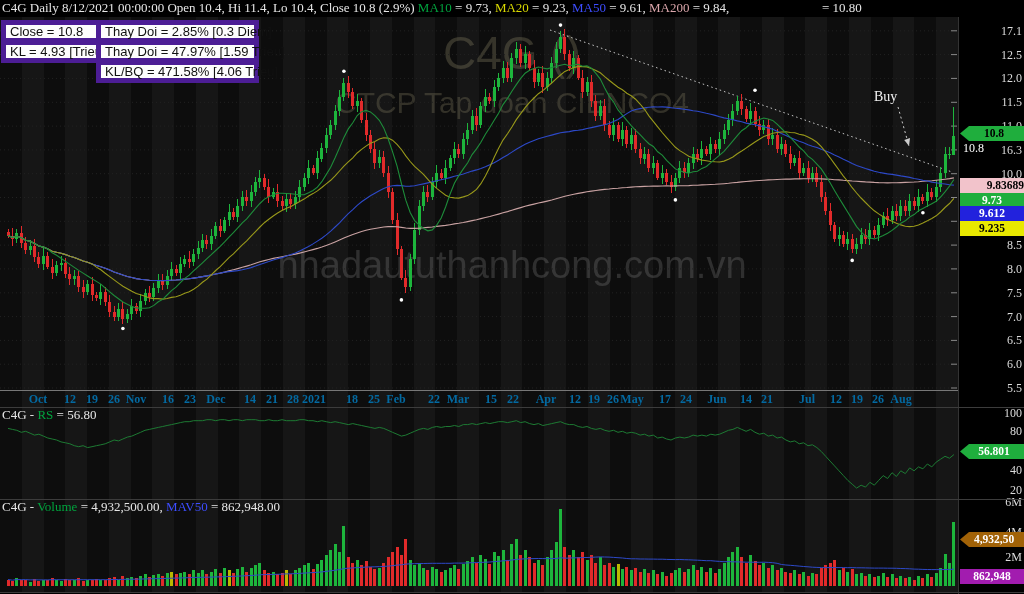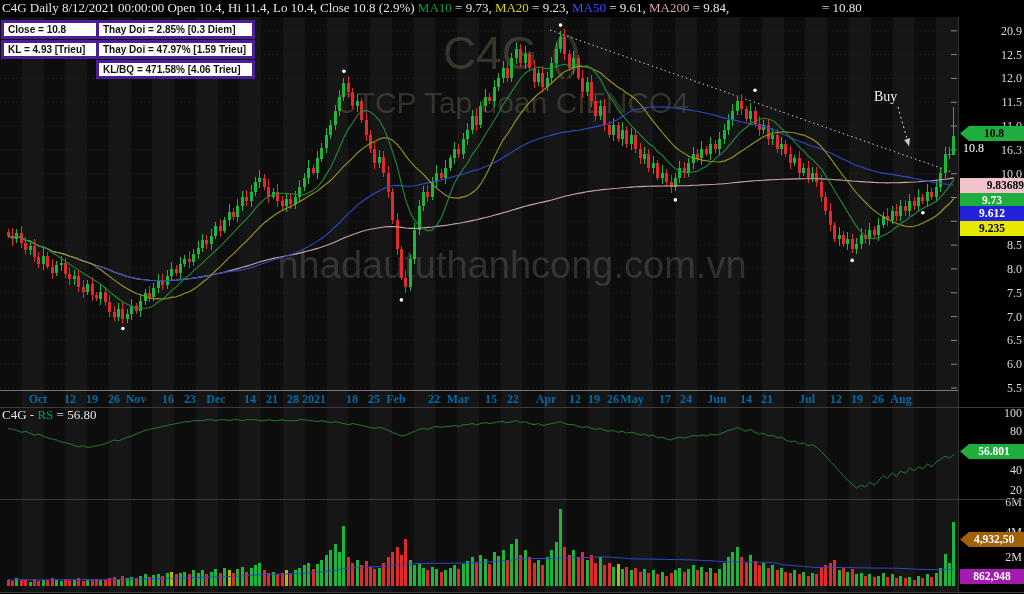--- a/index.html
+++ b/index.html
@@ -8,22 +8,22 @@
   
   #topbar{position:absolute;top:0;left:0;width:1024px;height:17px;line-height:16px;
           font-size:13px;color:#e6e6e6;white-space:nowrap;padding-left:2px;z-index:6;background:#000;}
   #topbar span{display:inline;}
   .c-ma10{color:#00a33e}.c-ma20{color:#d9d900}.c-ma50{color:#3d4dff}.c-ma200{color:#dba6ab}
   #hdr-close{position:absolute;left:822px;top:0;}
   
   #stripes{position:absolute;left:0;top:17px;width:958px;height:575px;z-index:0;
     background:repeating-linear-gradient(90deg,#0d0d0d 0 21.77px,#161616 21.77px 43.54px);}
   
-  .ibox{position:absolute;background:#fdfdfd;color:#111;border:3px solid #4c1d95;
-        font-family:"Liberation Sans",sans-serif;font-size:10px;font-weight:700;
+  .ibox{position:absolute;background:#fdfdfd;color:#111;border:5px solid #4c1d95;
+        font-family:"Liberation Sans",sans-serif;font-size:13px;font-weight:400;
         height:13px;line-height:13px;padding:0 4px;white-space:nowrap;z-index:7;}
   
   .wm{position:absolute;z-index:1;white-space:nowrap;pointer-events:none;
       font-family:"Liberation Sans",sans-serif;}
   #wm-title{left:512px;top:26px;transform:translateX(-50%);font-size:46px;color:rgba(150,142,110,0.30);}
   #wm-sub{left:512px;top:86px;transform:translateX(-50%);font-size:30px;color:rgba(150,142,110,0.28);}
   #wm-site{left:512px;top:244px;transform:translateX(-50%);font-size:38px;color:rgba(170,170,170,0.22);}
   #wm-contact{left:515px;top:288px;transform:translateX(-50%);font-size:30px;color:rgba(160,165,90,0.28);}
   
   svg{position:absolute;left:0;z-index:2;}
@@ -813,24 +813,27 @@
       <span class="xtick" style="left: 836px;">12</span>
       <span class="xtick" style="left: 857px;">19</span>
       <span class="xtick" style="left: 878px;">26</span>
       <span class="xtick" style="left: 901px;">Aug</span>
     </div>
 
   <div class="panelhdr" style="top:408px;">
     <span>C4G - </span><span class="c-green">RS</span><span> = 56.80</span>
   </div>
 
+  <div class="panelhdr" style="top:500px;">
+    <span>C4G - </span><span class="c-green">Volume</span><span> = 4,932,500.00, </span><span class="c-blue">MAV50</span><span> = 862,948.00</span>
+  </div>
 
   <div id="rightaxis">
       <div class="axlabel" style="top: 0px;">13.5</div>
-      <div class="axlabel" style="top: 23.8125px;">20.9</div>
+      <div class="axlabel" style="top: 23.8125px;">17.1</div>
       <div class="axlabel" style="top: 47.625px;">12.5</div>
       <div class="axlabel" style="top: 71.4375px;">12.0</div>
       <div class="axlabel" style="top: 95.25px;">11.5</div>
       <div class="axlabel" style="top: 119.062px;">11.0</div>
       <div class="axlabel" style="top: 142.875px;">16.3</div>
       <div class="axlabel" style="top: 166.688px;">10.0</div>
       <div class="axlabel" style="top: 190.5px;">9.5</div>
       <div class="axlabel" style="top: 214.312px;">9.0</div>
       <div class="axlabel" style="top: 238.125px;">8.5</div>
       <div class="axlabel" style="top: 261.938px;">8.0</div>

